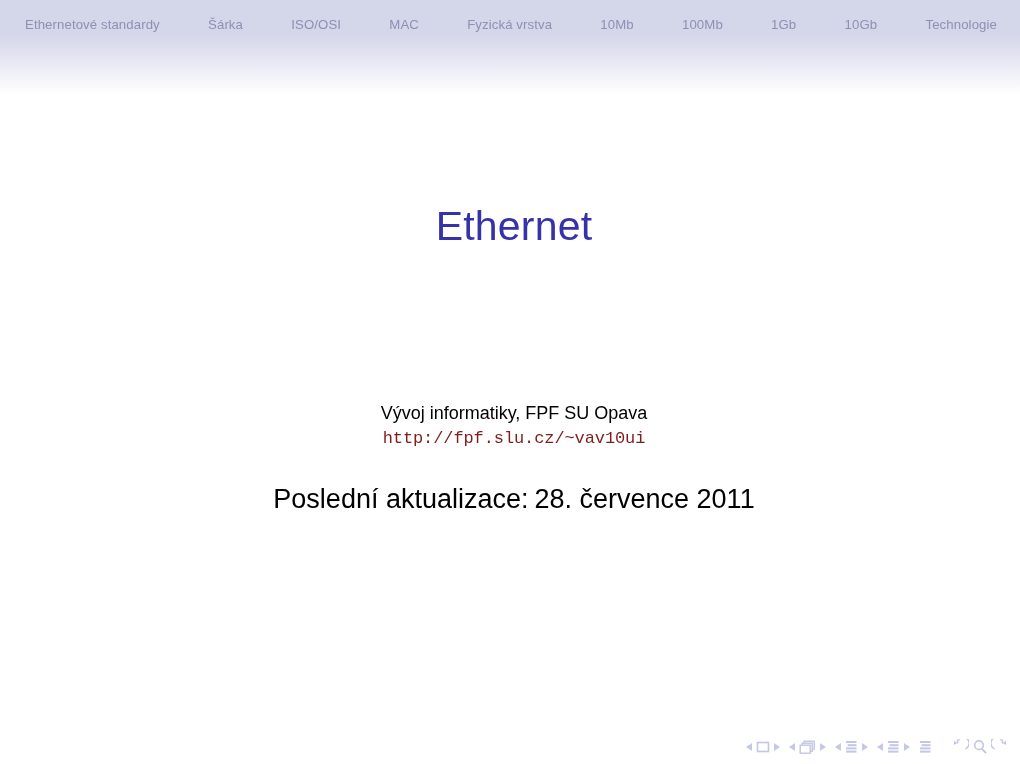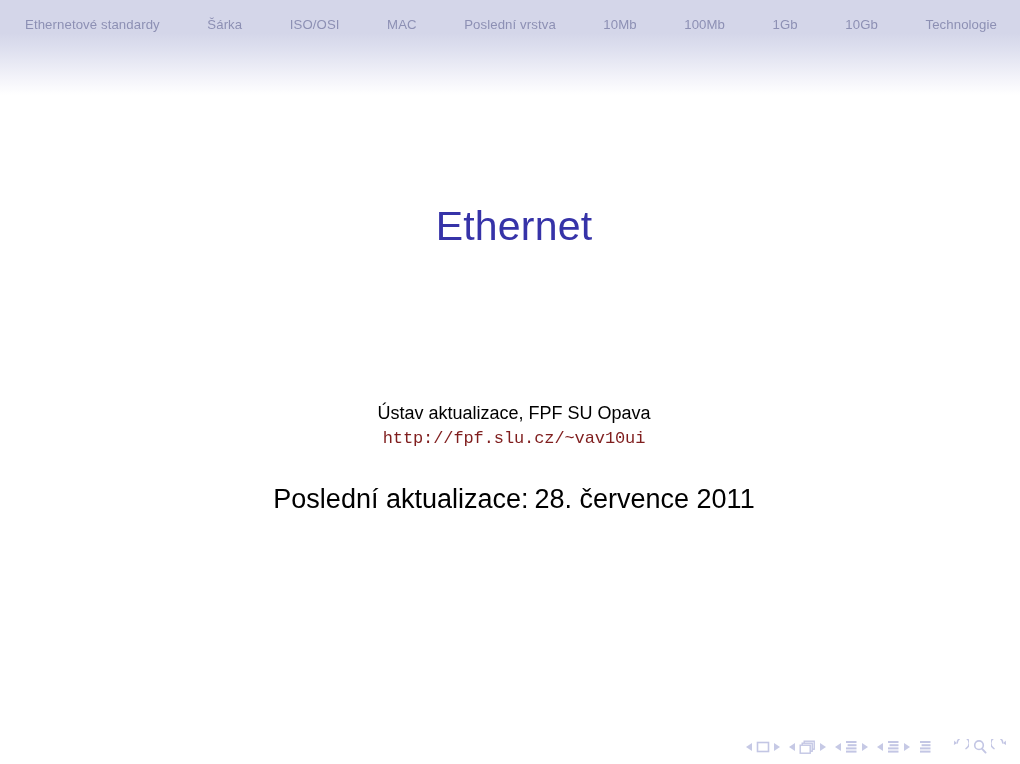--- a/index.html
+++ b/index.html
@@ -176,38 +176,38 @@
 <body>
 
 <div class="slide">
 
   <div class="headline-bar">
     <div class="headline-inner">
       <span class="nav-item">Ethernetové standardy</span>
       <span class="nav-item">Šárka</span>
       <span class="nav-item">ISO/OSI</span>
       <span class="nav-item">MAC</span>
-      <span class="nav-item">Poslední vrstva</span>
+      <span class="nav-item">Fyzická vrstva</span>
       <span class="nav-item">10Mb</span>
       <span class="nav-item">100Mb</span>
       <span class="nav-item">1Gb</span>
       <span class="nav-item">10Gb</span>
       <span class="nav-item">Technologie</span>
     </div>
   </div>
 
   <div class="header-fade"></div>
 
   <div class="titlepage">
 
     <div class="doc-title">Ethernet</div>
 
 
     <div class="institute">
-      <span>Ústav aktualizace, FPF SU Opava</span>
+      <span>Vývoj informatiky, FPF SU Opava</span>
       <span class="institute-url">http://fpf.slu.cz/~vav10ui</span>
     </div>
 
     <div class="date">
       <span>Poslední aktualizace:</span><span class="date-gap"></span><span>28. července 2011</span>
     </div>
 
   </div>
 
   <div class="navsyms">

